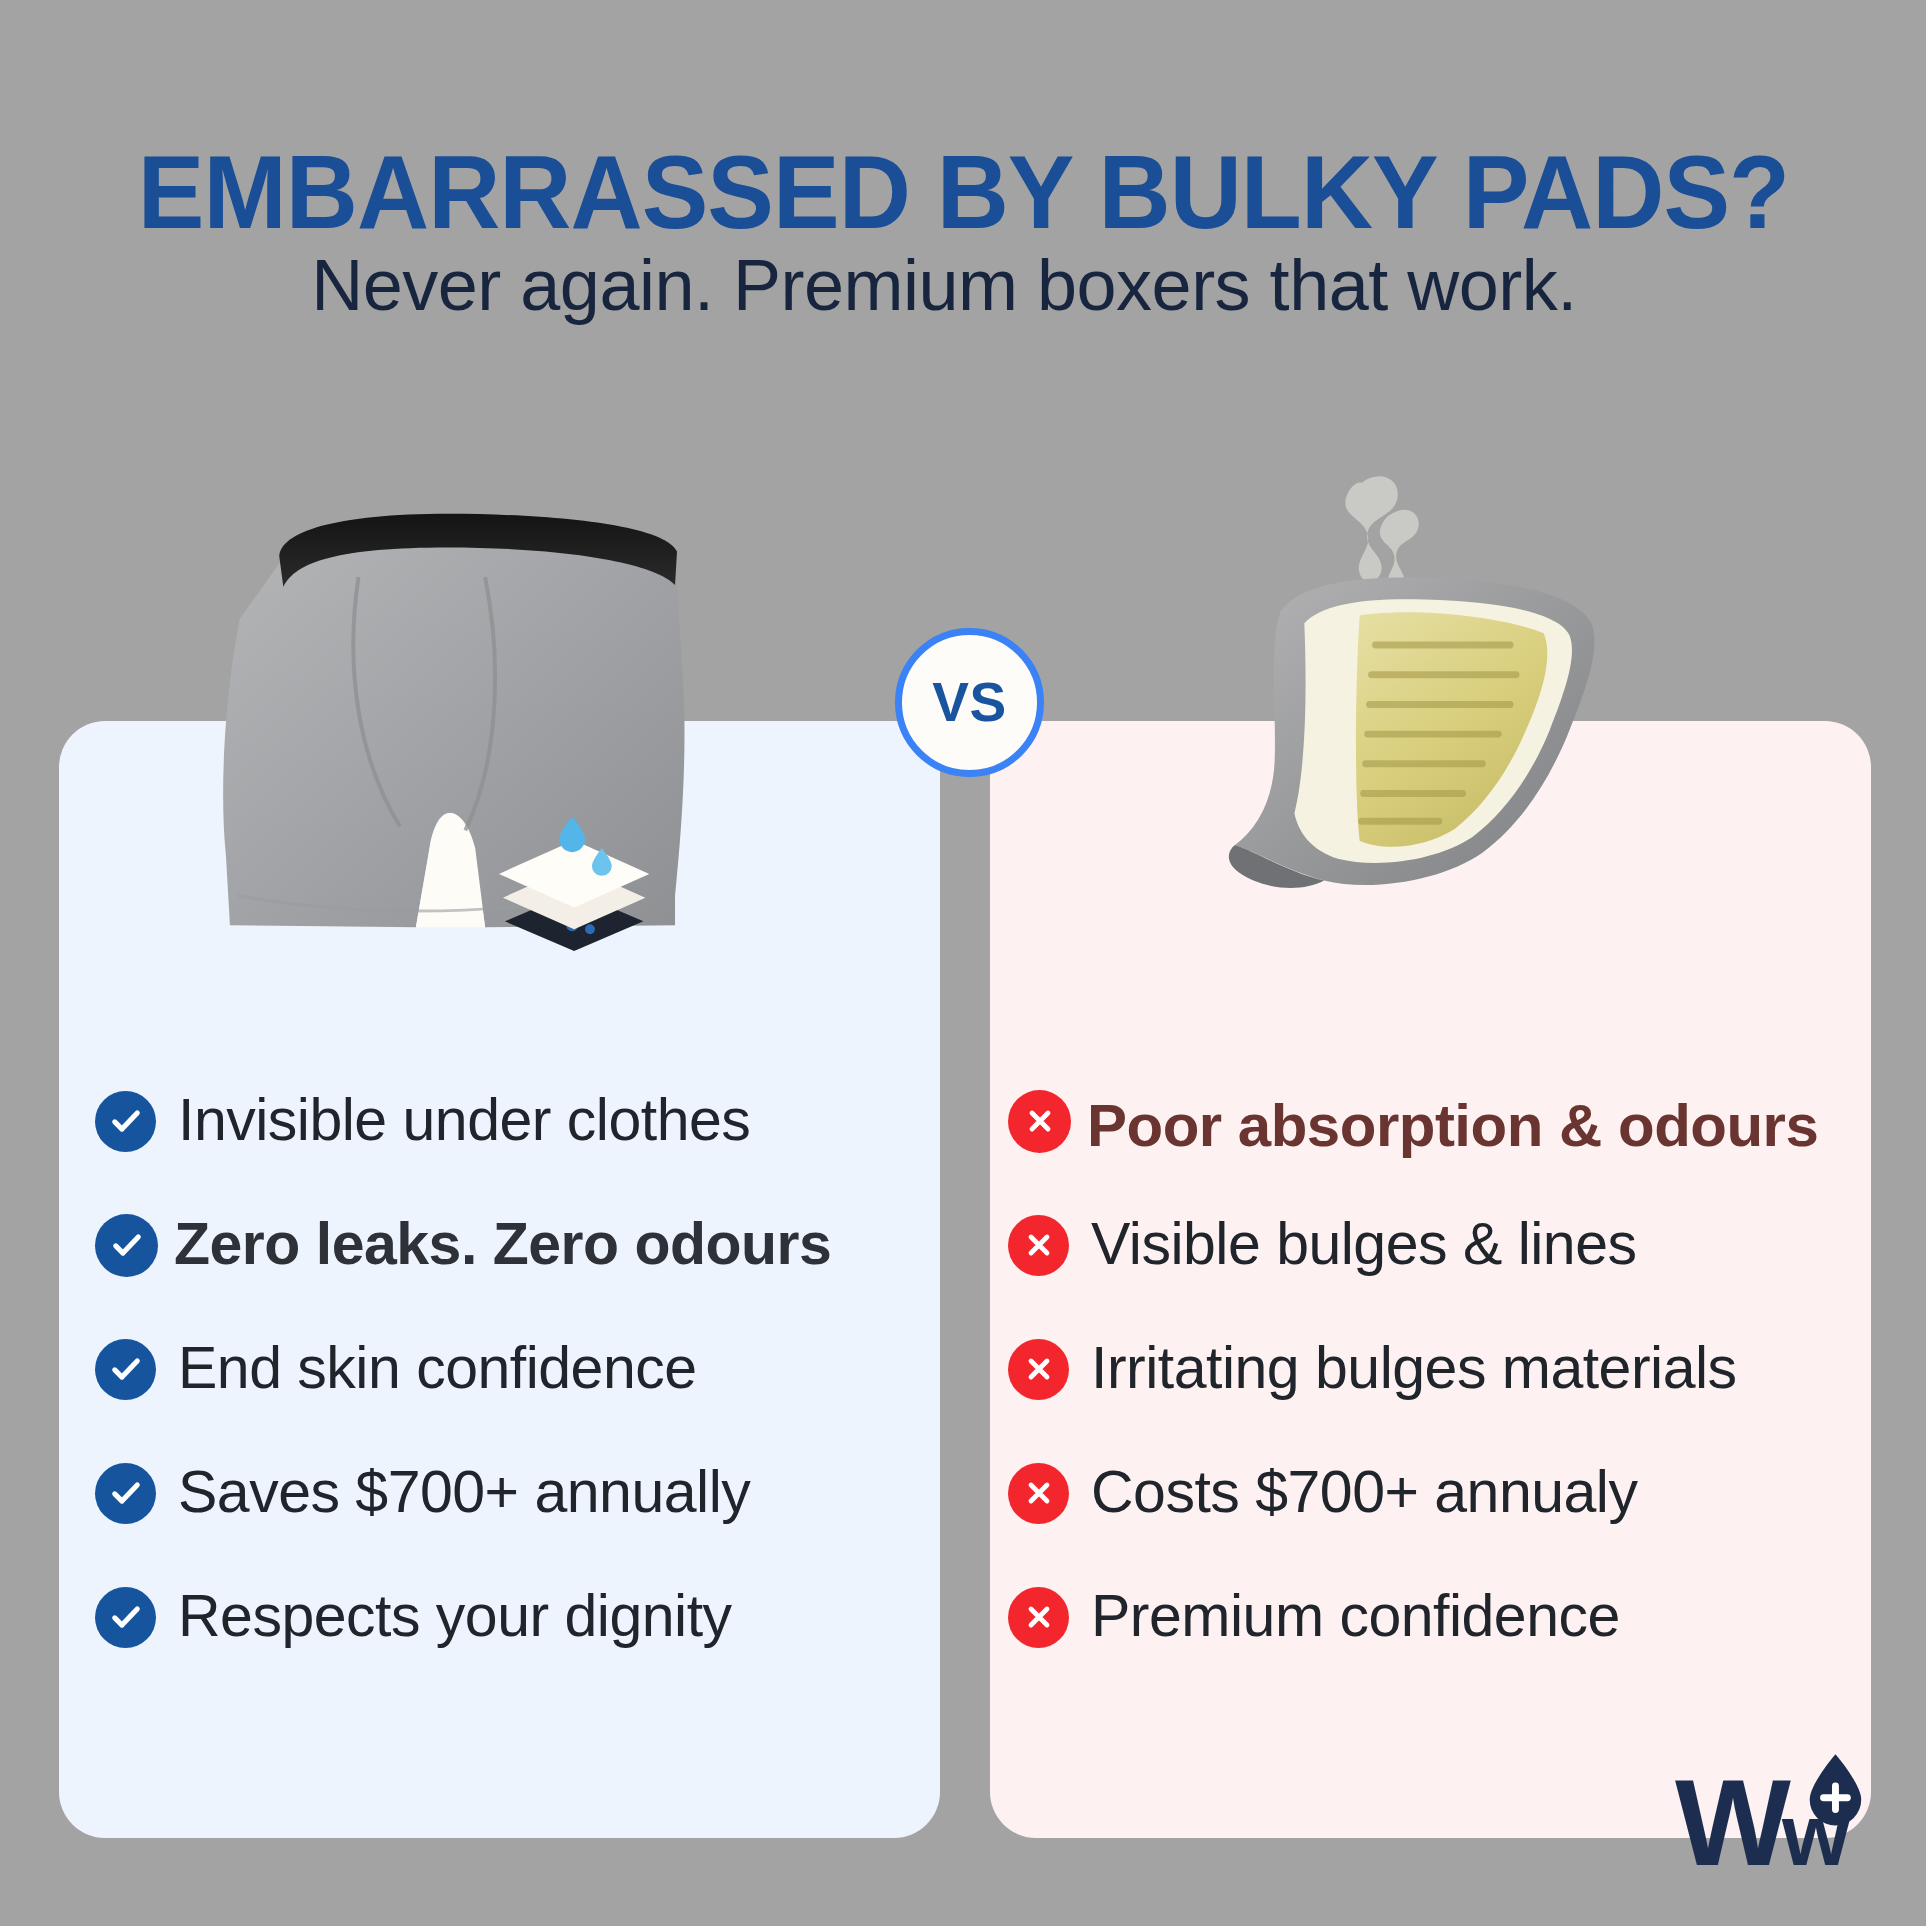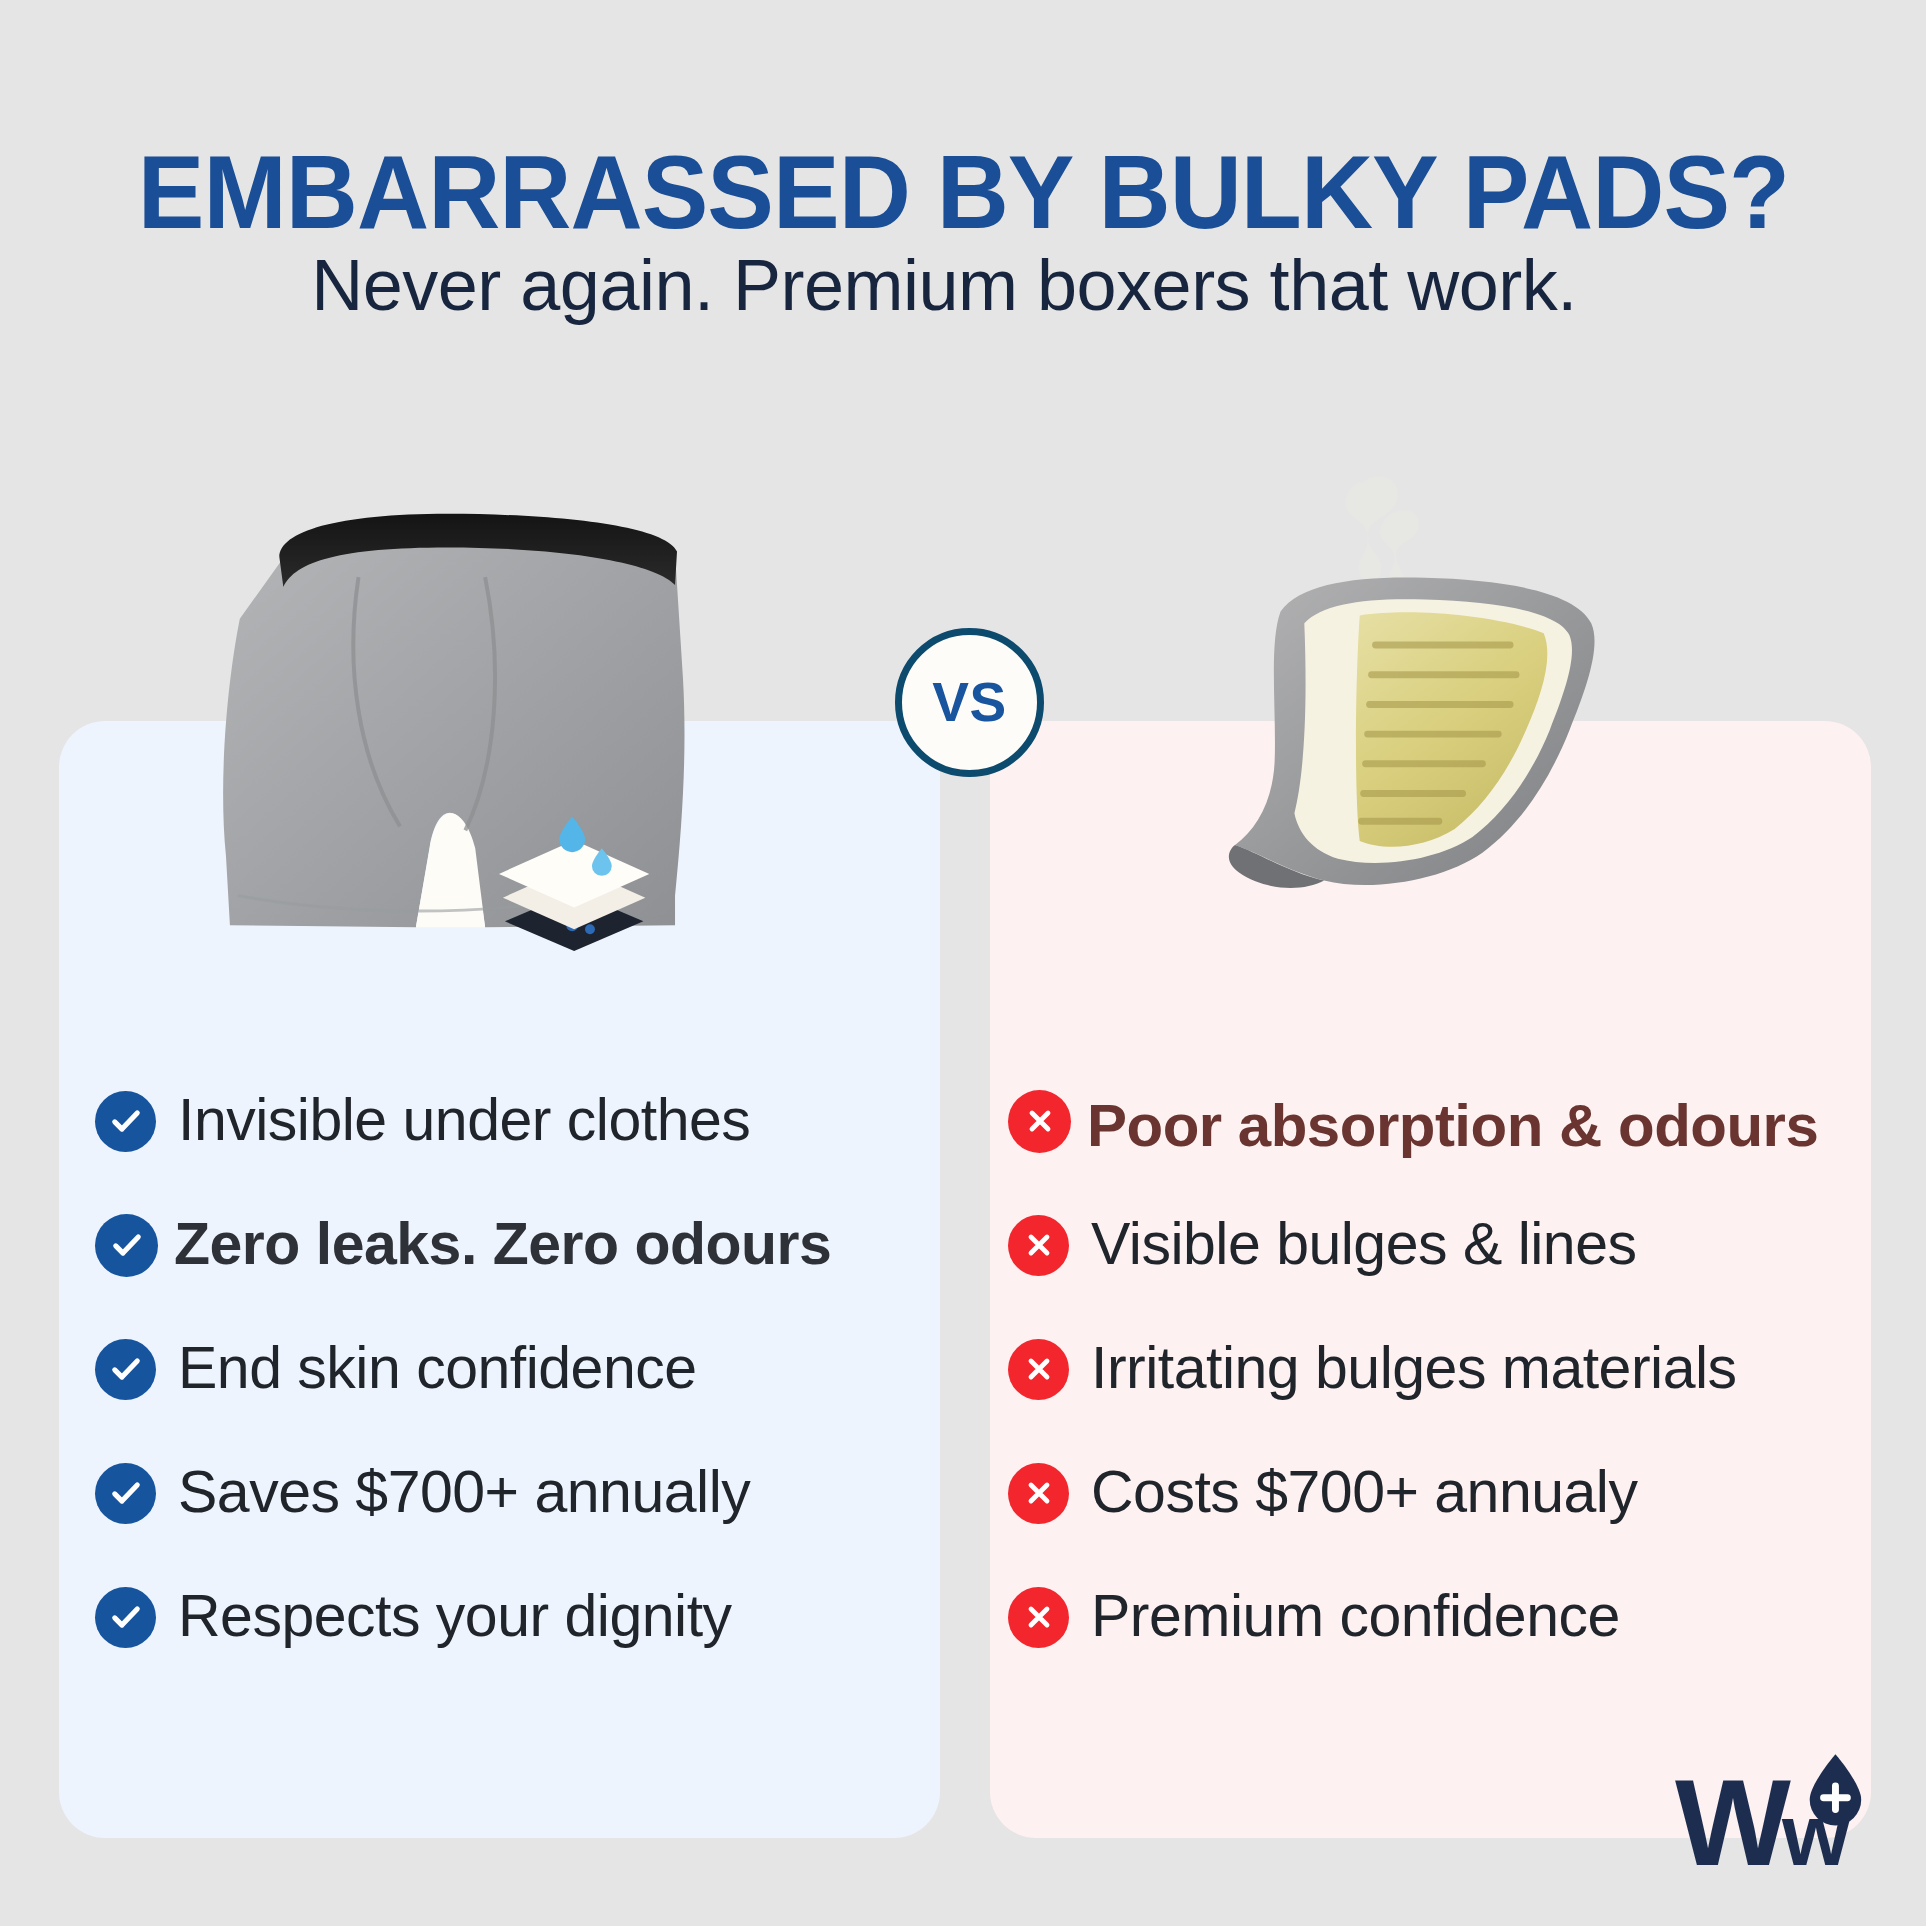--- a/index.html
+++ b/index.html
@@ -9,21 +9,21 @@
     height: 1927px;
     background: #fdfcf7;
     font-family: "Liberation Sans", sans-serif;
     overflow: hidden;
   }
 
   .canvas {
     position: relative;
     width: 1927px;
     height: 1927px;
-    background: #e5e5e5;
+    background: #a3a3a3;
   }
 
   
   .headline {
     position: absolute;
     top: 141px;
     left: 0;
     width: 1927px;
     text-align: center;
     font-size: 103px;
@@ -80,21 +80,21 @@
 
   
   .vs-badge {
     position: absolute;
     left: 895px;
     top: 628px;
     width: 149px;
     height: 149px;
     border-radius: 50%;
     background: #fdfcf8;
-    border: 7px solid #0c4a6e;
+    border: 7px solid #3b82f6;
     display: flex;
     align-items: center;
     justify-content: center;
     z-index: 20;
   }
   .vs-badge-text {
     font-size: 55px;
     font-weight: 700;
     color: #19559e;
     letter-spacing: 0.5px;

